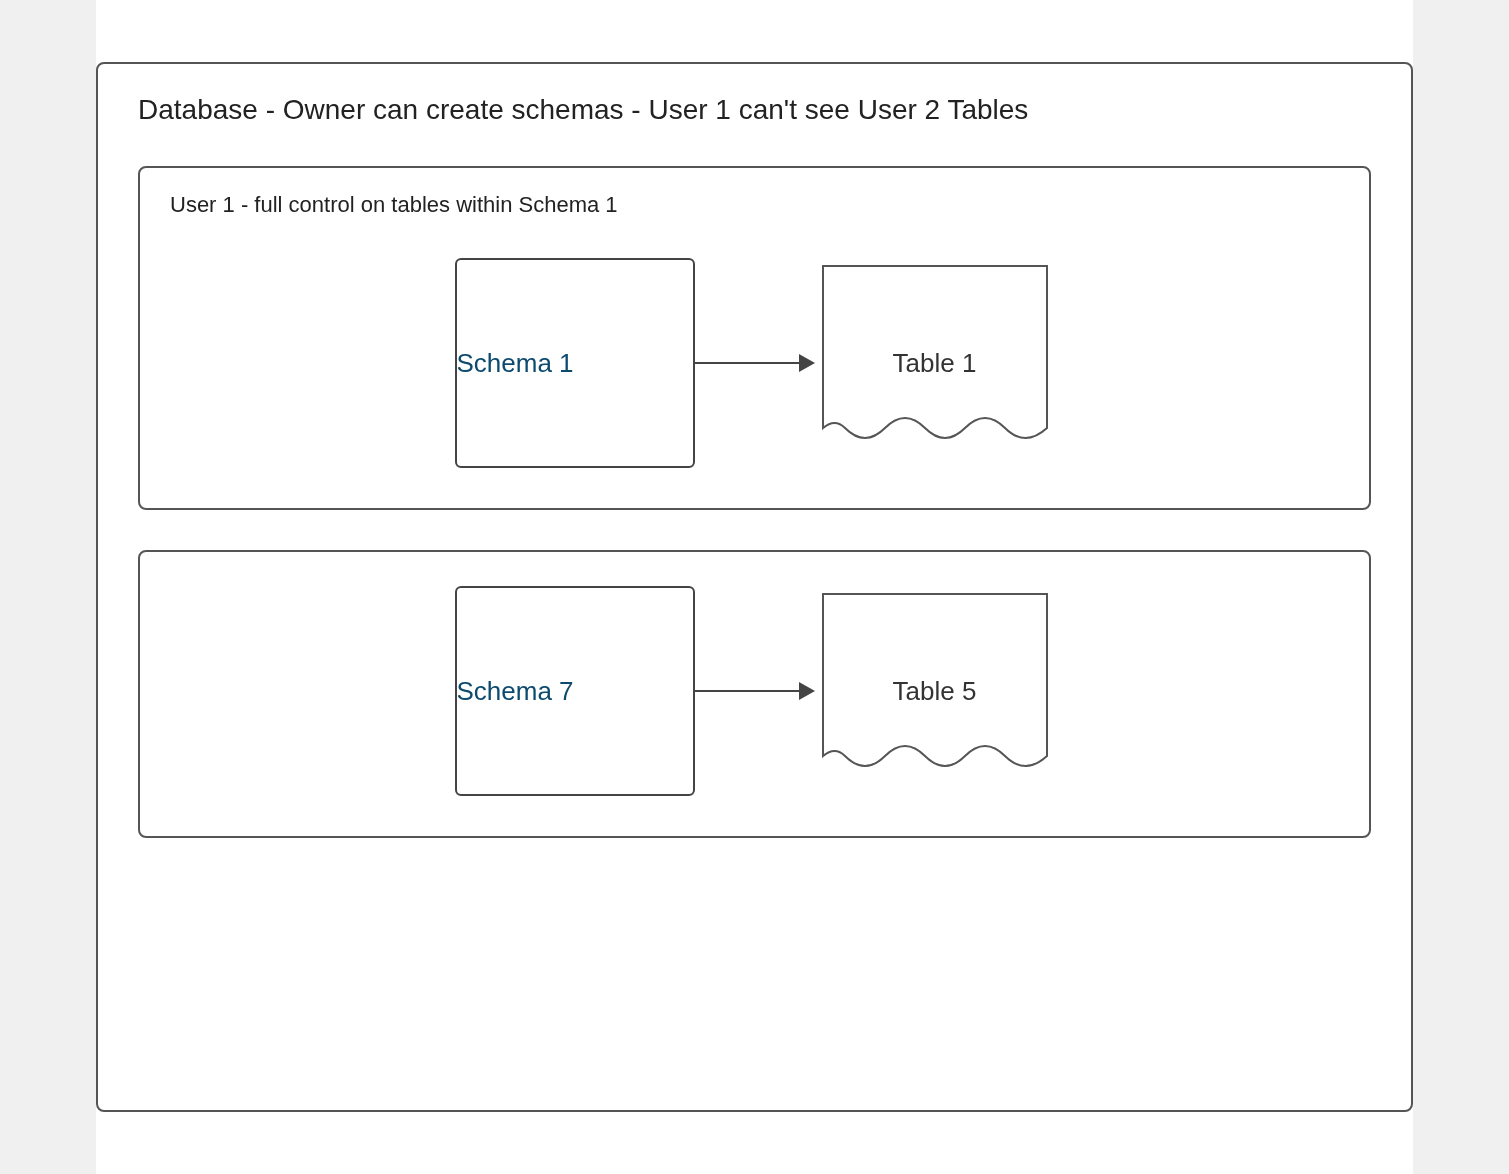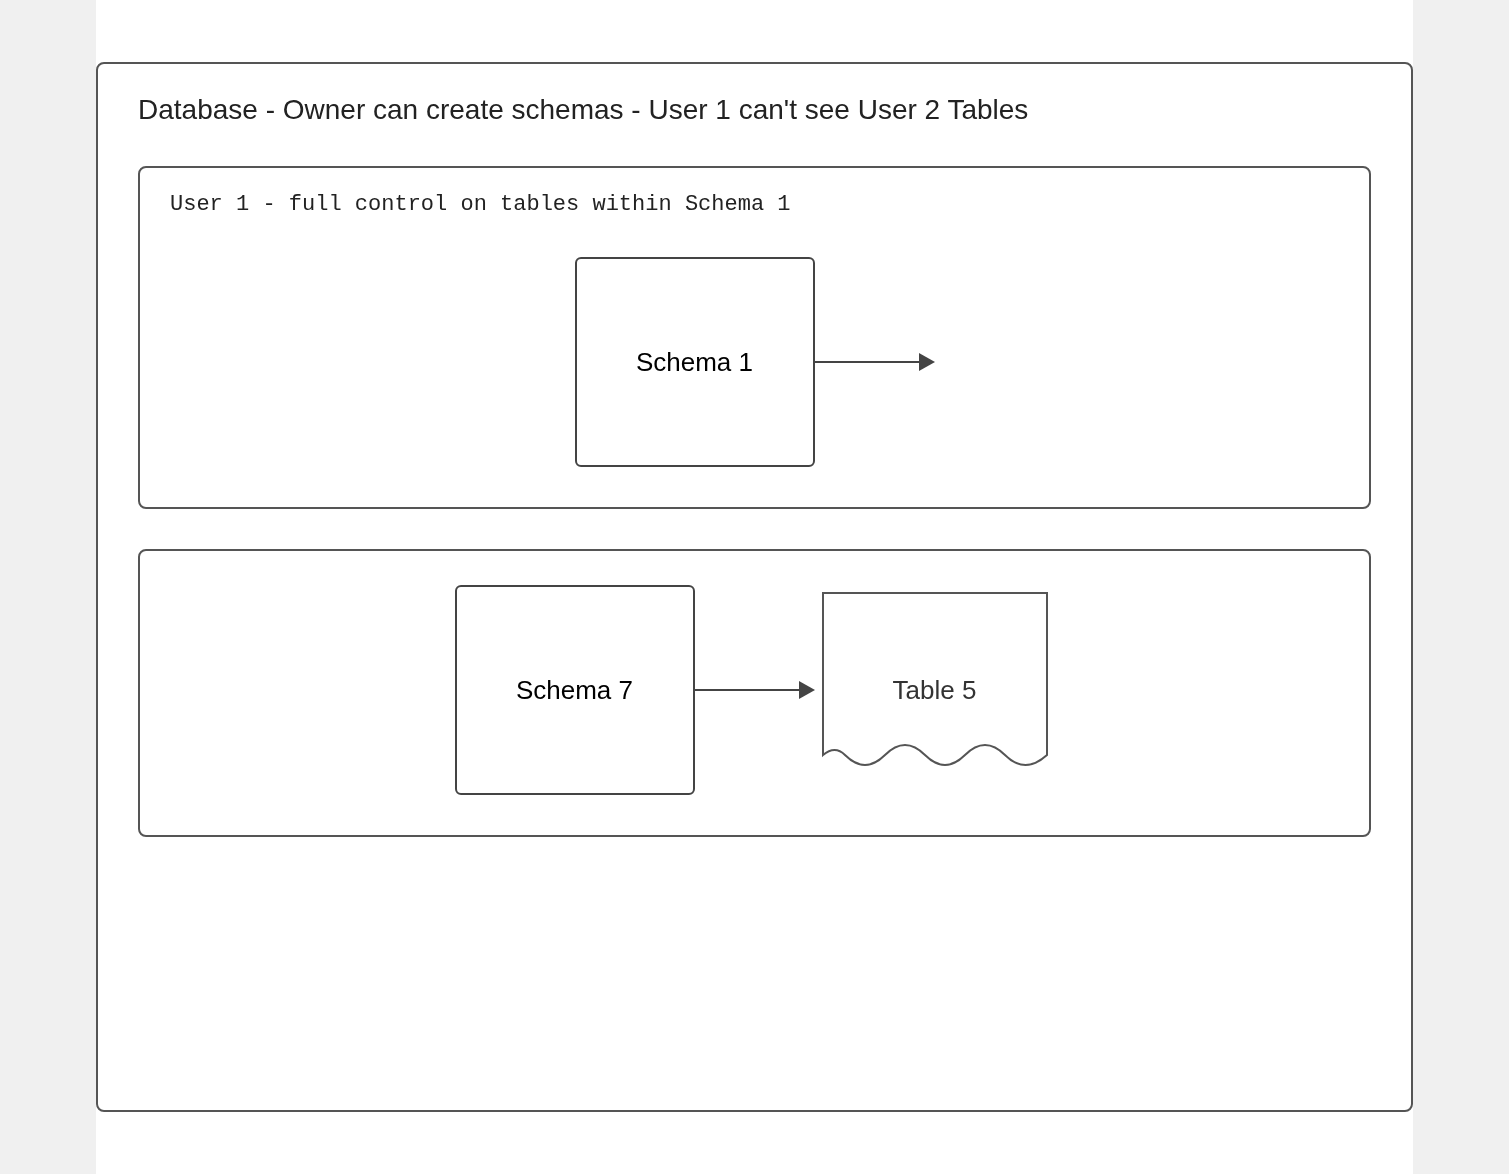--- a/index.html
+++ b/index.html
@@ -50,41 +50,40 @@
       margin-bottom: 40px;
       position: relative;
       background: #fff;
     }
 
     .user-title {
       font-size: 22px;
       color: #222;
       margin-bottom: 30px;
       font-weight: normal;
-      font-family: Liberation Mono, monospace;
     }
 
     .diagram-row {
       display: flex;
       align-items: center;
       justify-content: center;
       gap: 0;
       padding: 10px 20px;
     }
 
     .schema-box {
       width: 240px;
       height: 210px;
       border: 2px solid #444;
       border-radius: 6px;
       display: flex;
       align-items: center;
-      justify-content: center;
+      justify-content: flex-start;
       font-size: 26px;
-      color: #000000;
+      color: #0c4a6e;
       background: #fff;
       flex-shrink: 0;
     }
 
     .arrow {
       width: 120px;
       display: flex;
       align-items: center;
       flex-shrink: 0;
       position: relative;
@@ -141,20 +140,38 @@
 
     <div class="user-box">
       <div class="user-title">User 1 - full control on tables within Schema 1</div>
       <div class="diagram-row">
         <div class="schema-box">
           <span>Schema 1</span>
         </div>
         <div class="arrow">
           <div class="arrow-line"></div>
           <div class="arrow-head"></div>
+        </div>
+        <div class="table-shape">
+          <svg viewBox="0 0 240 210" xmlns="http://www.w3.org/2000/svg">
+
+            <path d="
+              M 8 8
+              L 232 8
+              L 232 170
+              Q 210 190, 190 170
+              Q 170 150, 150 170
+              Q 130 190, 110 170
+              Q 90 150, 70 170
+              Q 50 190, 30 170
+              Q 20 160, 8 170
+              Z
+            " fill="white" stroke="#555" stroke-width="2"></path>
+          </svg>
+          <span class="table-label">Table 1</span>
         </div>
       </div>
     </div>
 
     <div class="user-box">
       <div class="diagram-row">
         <div class="schema-box">
           <span>Schema 7</span>
         </div>
         <div class="arrow">

